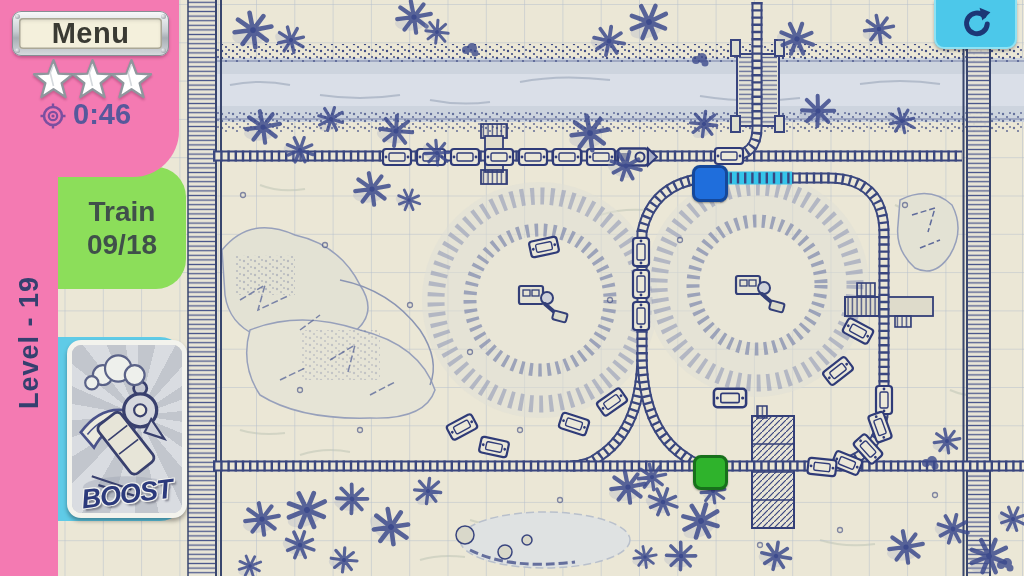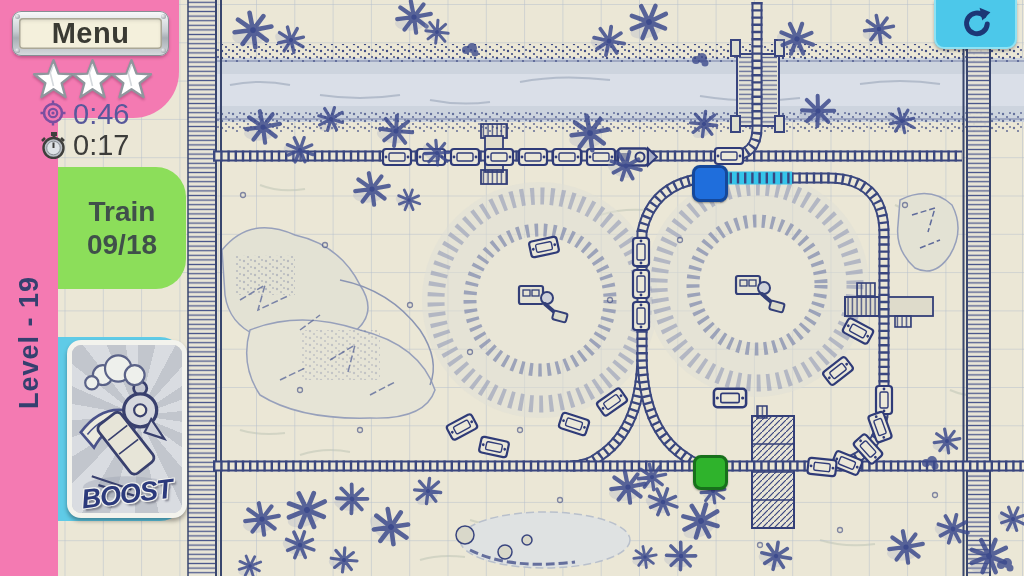--- a/index.html
+++ b/index.html
@@ -7,37 +7,37 @@
     width:1024px;height:576px;position:relative;overflow:hidden;
     font-family:"Liberation Sans",sans-serif;background:#ebe7d6;
   }
   
   .map-svg{position:absolute;left:0;top:0;width:1024px;height:576px;}
   .rail-o{fill:none;stroke:#3a477f;stroke-width:11;}
   .rail-i{fill:none;stroke:#ebe7d6;stroke-width:7;}
   .ties{fill:none;stroke:#3a477f;stroke-width:11;stroke-dasharray:2.4 4.8;}
   
   .strip{position:absolute;left:0;top:0;width:58px;height:576px;background:#f47ab2;z-index:10;}
-  .hud-panel{position:absolute;left:0;top:0;width:179px;height:118px;background:#f47ab2;
+  .hud-panel{position:absolute;left:0;top:0;width:179px;height:177px;background:#f47ab2;
     border-bottom-right-radius:46px;z-index:12;}
   .menu-btn{position:absolute;left:12px;top:11px;width:157px;height:45px;border-radius:9px;cursor:pointer;
     background:linear-gradient(180deg,#fafbfc 0%,#c9ced3 45%,#a8aeb5 60%,#d8dce0 100%);
     box-shadow:0 2px 3px rgba(110,30,70,.35), inset 0 0 0 1px #868d94;}
   .menu-inner{position:absolute;left:7px;right:7px;top:7px;bottom:7px;background:#f4f0dc;border-radius:4px;
     box-shadow:inset 0 0 0 1.5px #aaa796, inset 0 2px 4px rgba(0,0,0,.15);
     display:flex;align-items:center;justify-content:center;
     font-size:29px;font-weight:bold;color:#3a3a33;letter-spacing:.5px;}
   .screw{position:absolute;width:5px;height:5px;border-radius:50%;
     background:radial-gradient(circle at 35% 35%,#eef1f3,#878e95);}
   .screw.tl{left:3px;top:3px}.screw.tr{right:3px;top:3px}
   .screw.bl{left:3px;bottom:3px}.screw.br{right:3px;bottom:3px}
   .stars-row{position:absolute;left:34px;top:58px;display:flex;}
   .star{width:43px;height:43px;margin:0 -2px;filter:drop-shadow(0 2px 1px rgba(120,40,80,.35));}
-  .timer-row{position:absolute;left:40px;display:flex;align-items:flex-start;gap:7px;
-    font-weight:normal;font-size:29px;line-height:1;}
+  .timer-row{position:absolute;left:40px;display:flex;align-items:flex-end;gap:7px;
+    font-weight:bold;font-size:29px;line-height:1;}
   .timer-row.r1{top:100px;color:#57589b;}
   .timer-row.r2{top:131px;color:#3c3c3a;}
   .train-tab{position:absolute;left:58px;top:167px;width:128px;height:122px;background:#8cde5a;
     border-radius:0 30px 30px 0;z-index:10;display:flex;flex-direction:column;align-items:center;
     justify-content:center;font-weight:bold;font-size:28px;color:#40504a;line-height:1.18;}
   .boost-tab{position:absolute;left:58px;top:337px;width:128px;height:184px;background:#5fcbe7;
     border-radius:0 26px 26px 0;z-index:10;}
   .boost-card{position:absolute;left:9px;top:3px;width:110px;height:168px;background:#c7cad1;
     border:5px solid #f3f3ed;border-radius:14px;box-shadow:0 3px 4px rgba(0,0,0,.35);
     overflow:hidden;cursor:pointer;}
@@ -399,25 +399,13 @@
   <div class="timer-row r1">
     <svg width="26" height="26" viewBox="0 0 26 26">
       <circle cx="13" cy="13" r="9" fill="none" stroke="#7b4fa0" stroke-width="2.6"></circle>
       <circle cx="13" cy="13" r="4.2" fill="none" stroke="#7b4fa0" stroke-width="2.2"></circle>
       <circle cx="13" cy="13" r="1.6" fill="#7b4fa0"></circle>
       <path d="M13 0.5 V5 M13 21 V25.5 M0.5 13 H5 M21 13 H25.5" stroke="#7b4fa0" stroke-width="2.4"></path>
     </svg>
     <span>0:46</span>
   </div>
 
-  <div class="timer-row r2">
-    <svg width="26" height="28" viewBox="0 0 26 28">
-      <rect x="11" y="1" width="6" height="4" fill="#3f3f3d"></rect>
-      <rect x="12.5" y="4" width="3" height="3" fill="#3f3f3d"></rect>
-      <line x1="21" y1="7" x2="24" y2="10" stroke="#3f3f3d" stroke-width="2.5"></line>
-      <line x1="5" y1="7" x2="2" y2="10" stroke="#3f3f3d" stroke-width="2.5"></line>
-      <circle cx="13.5" cy="17" r="10" fill="#b9bec5" stroke="#3f3f3d" stroke-width="2.4"></circle>
-      <circle cx="13.5" cy="17" r="6.8" fill="#dfe3e7" stroke="#8b9096" stroke-width="1"></circle>
-      <path d="M13.5 17 V11.5" stroke="#3f3f3d" stroke-width="2"></path>
-    </svg>
-    <span>0:17</span>
-  </div>
 </div>
 
 </body></html>

